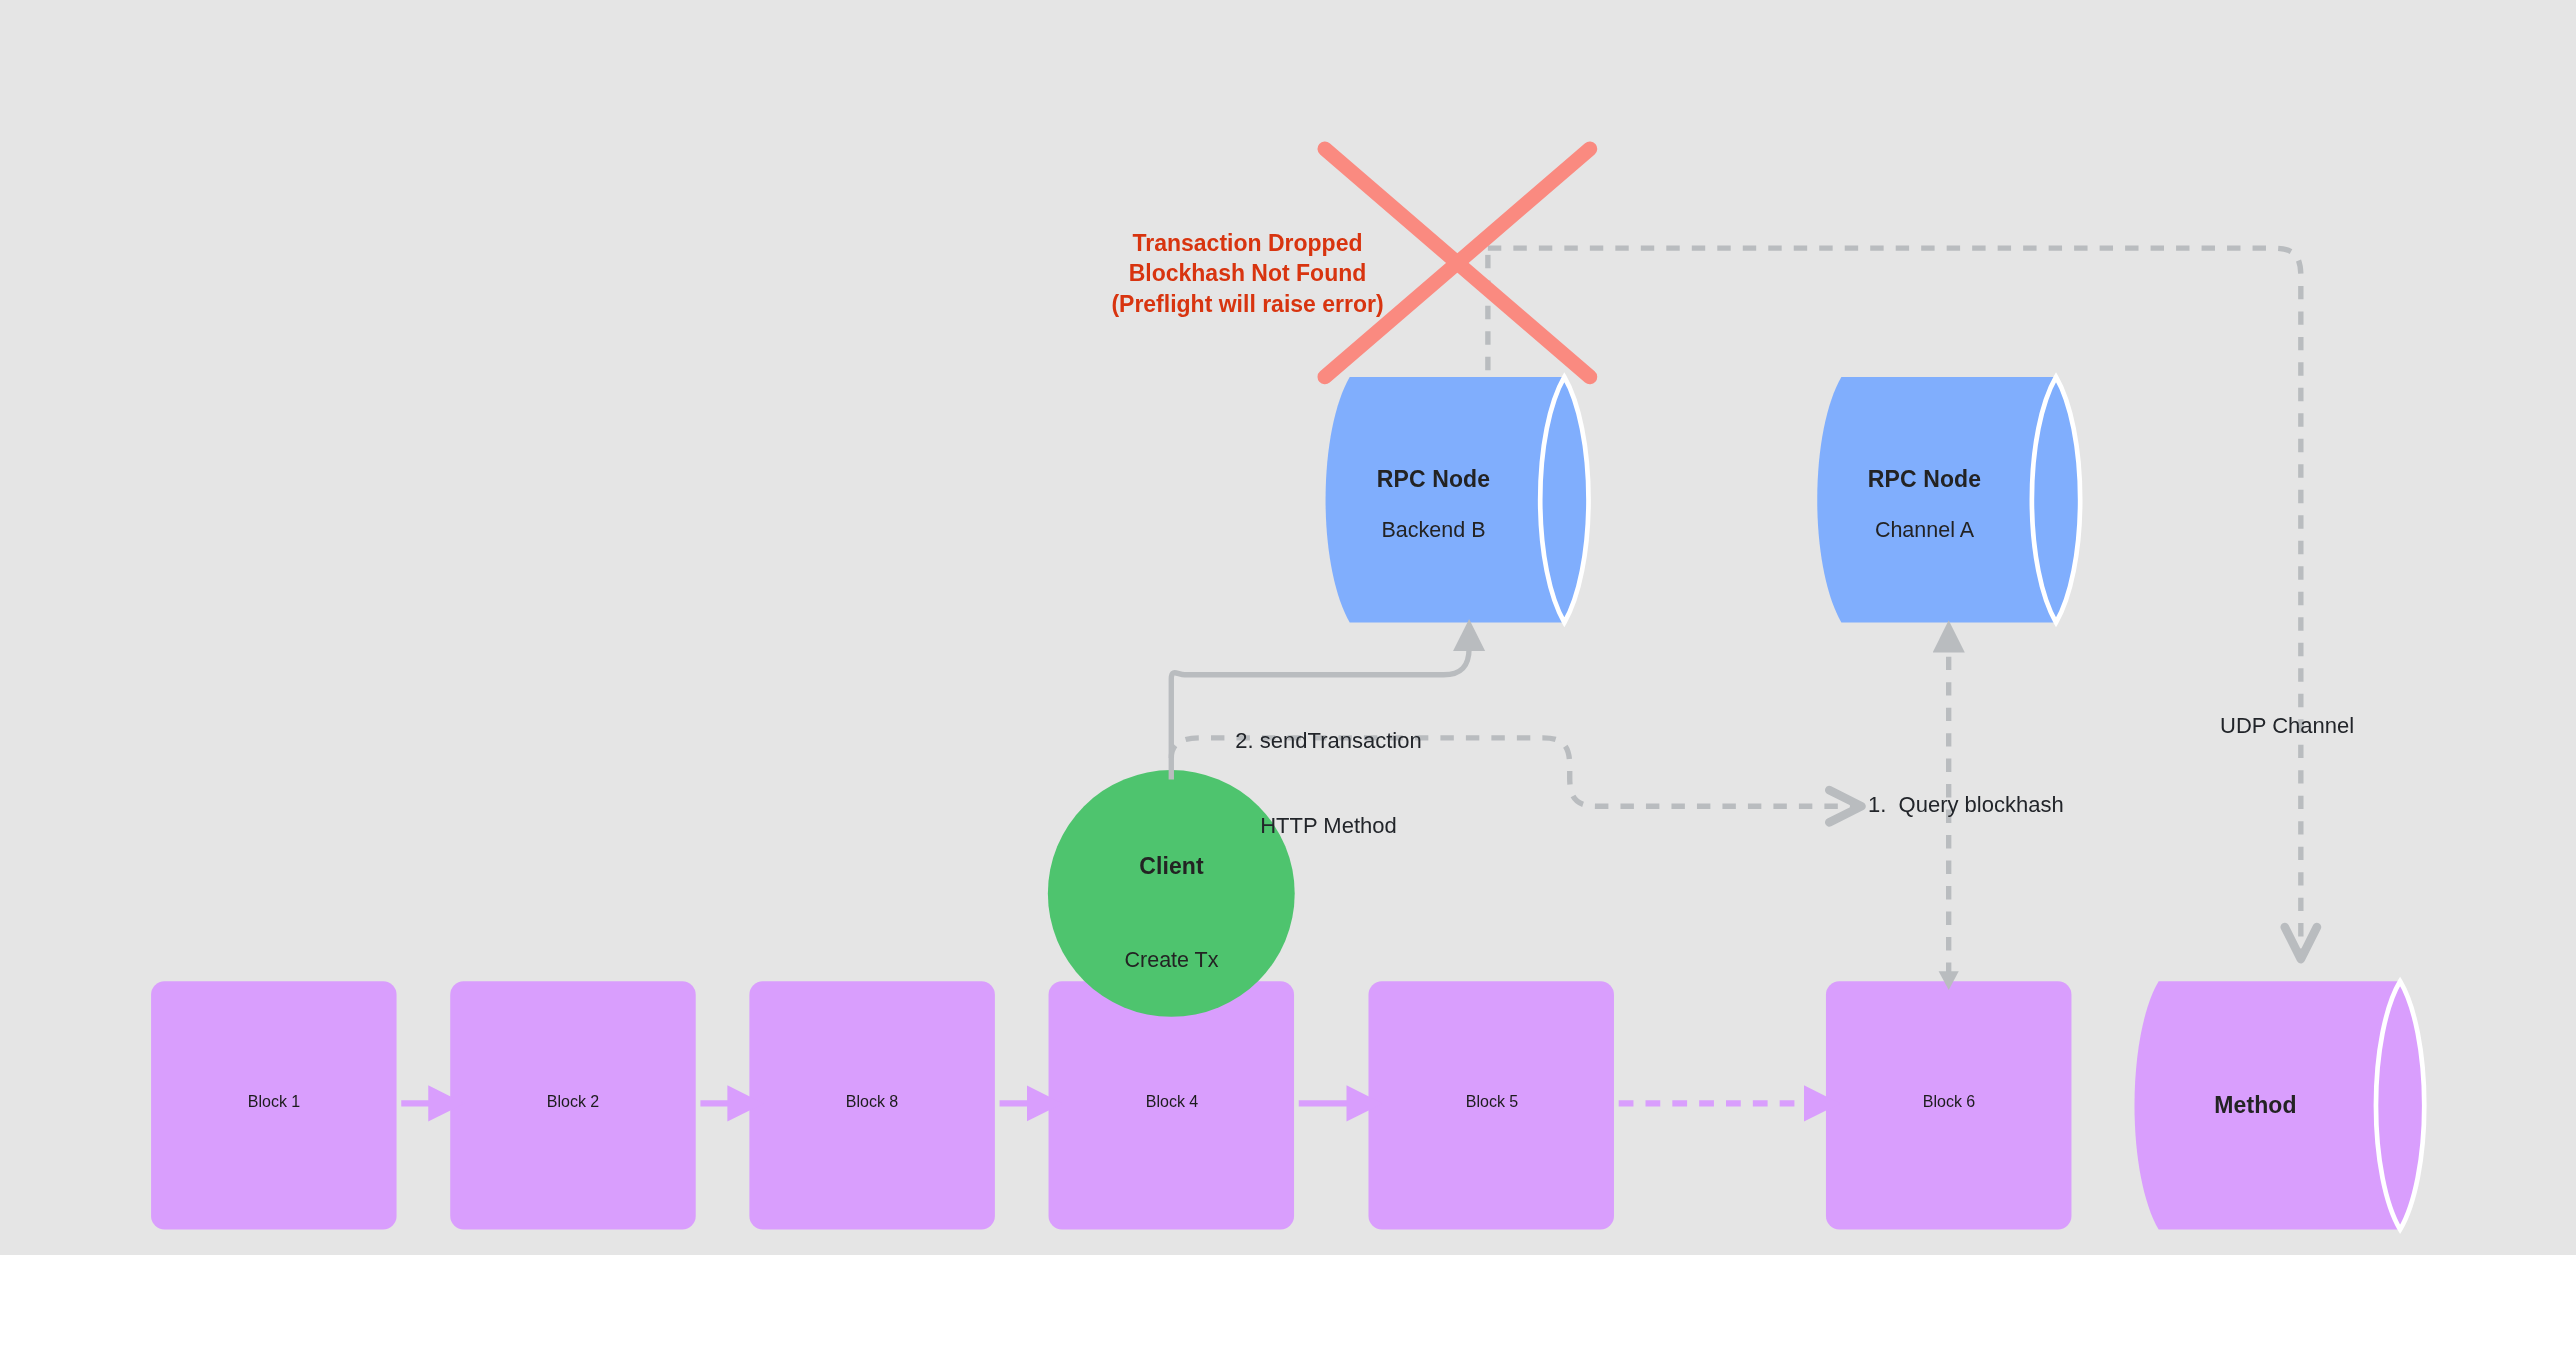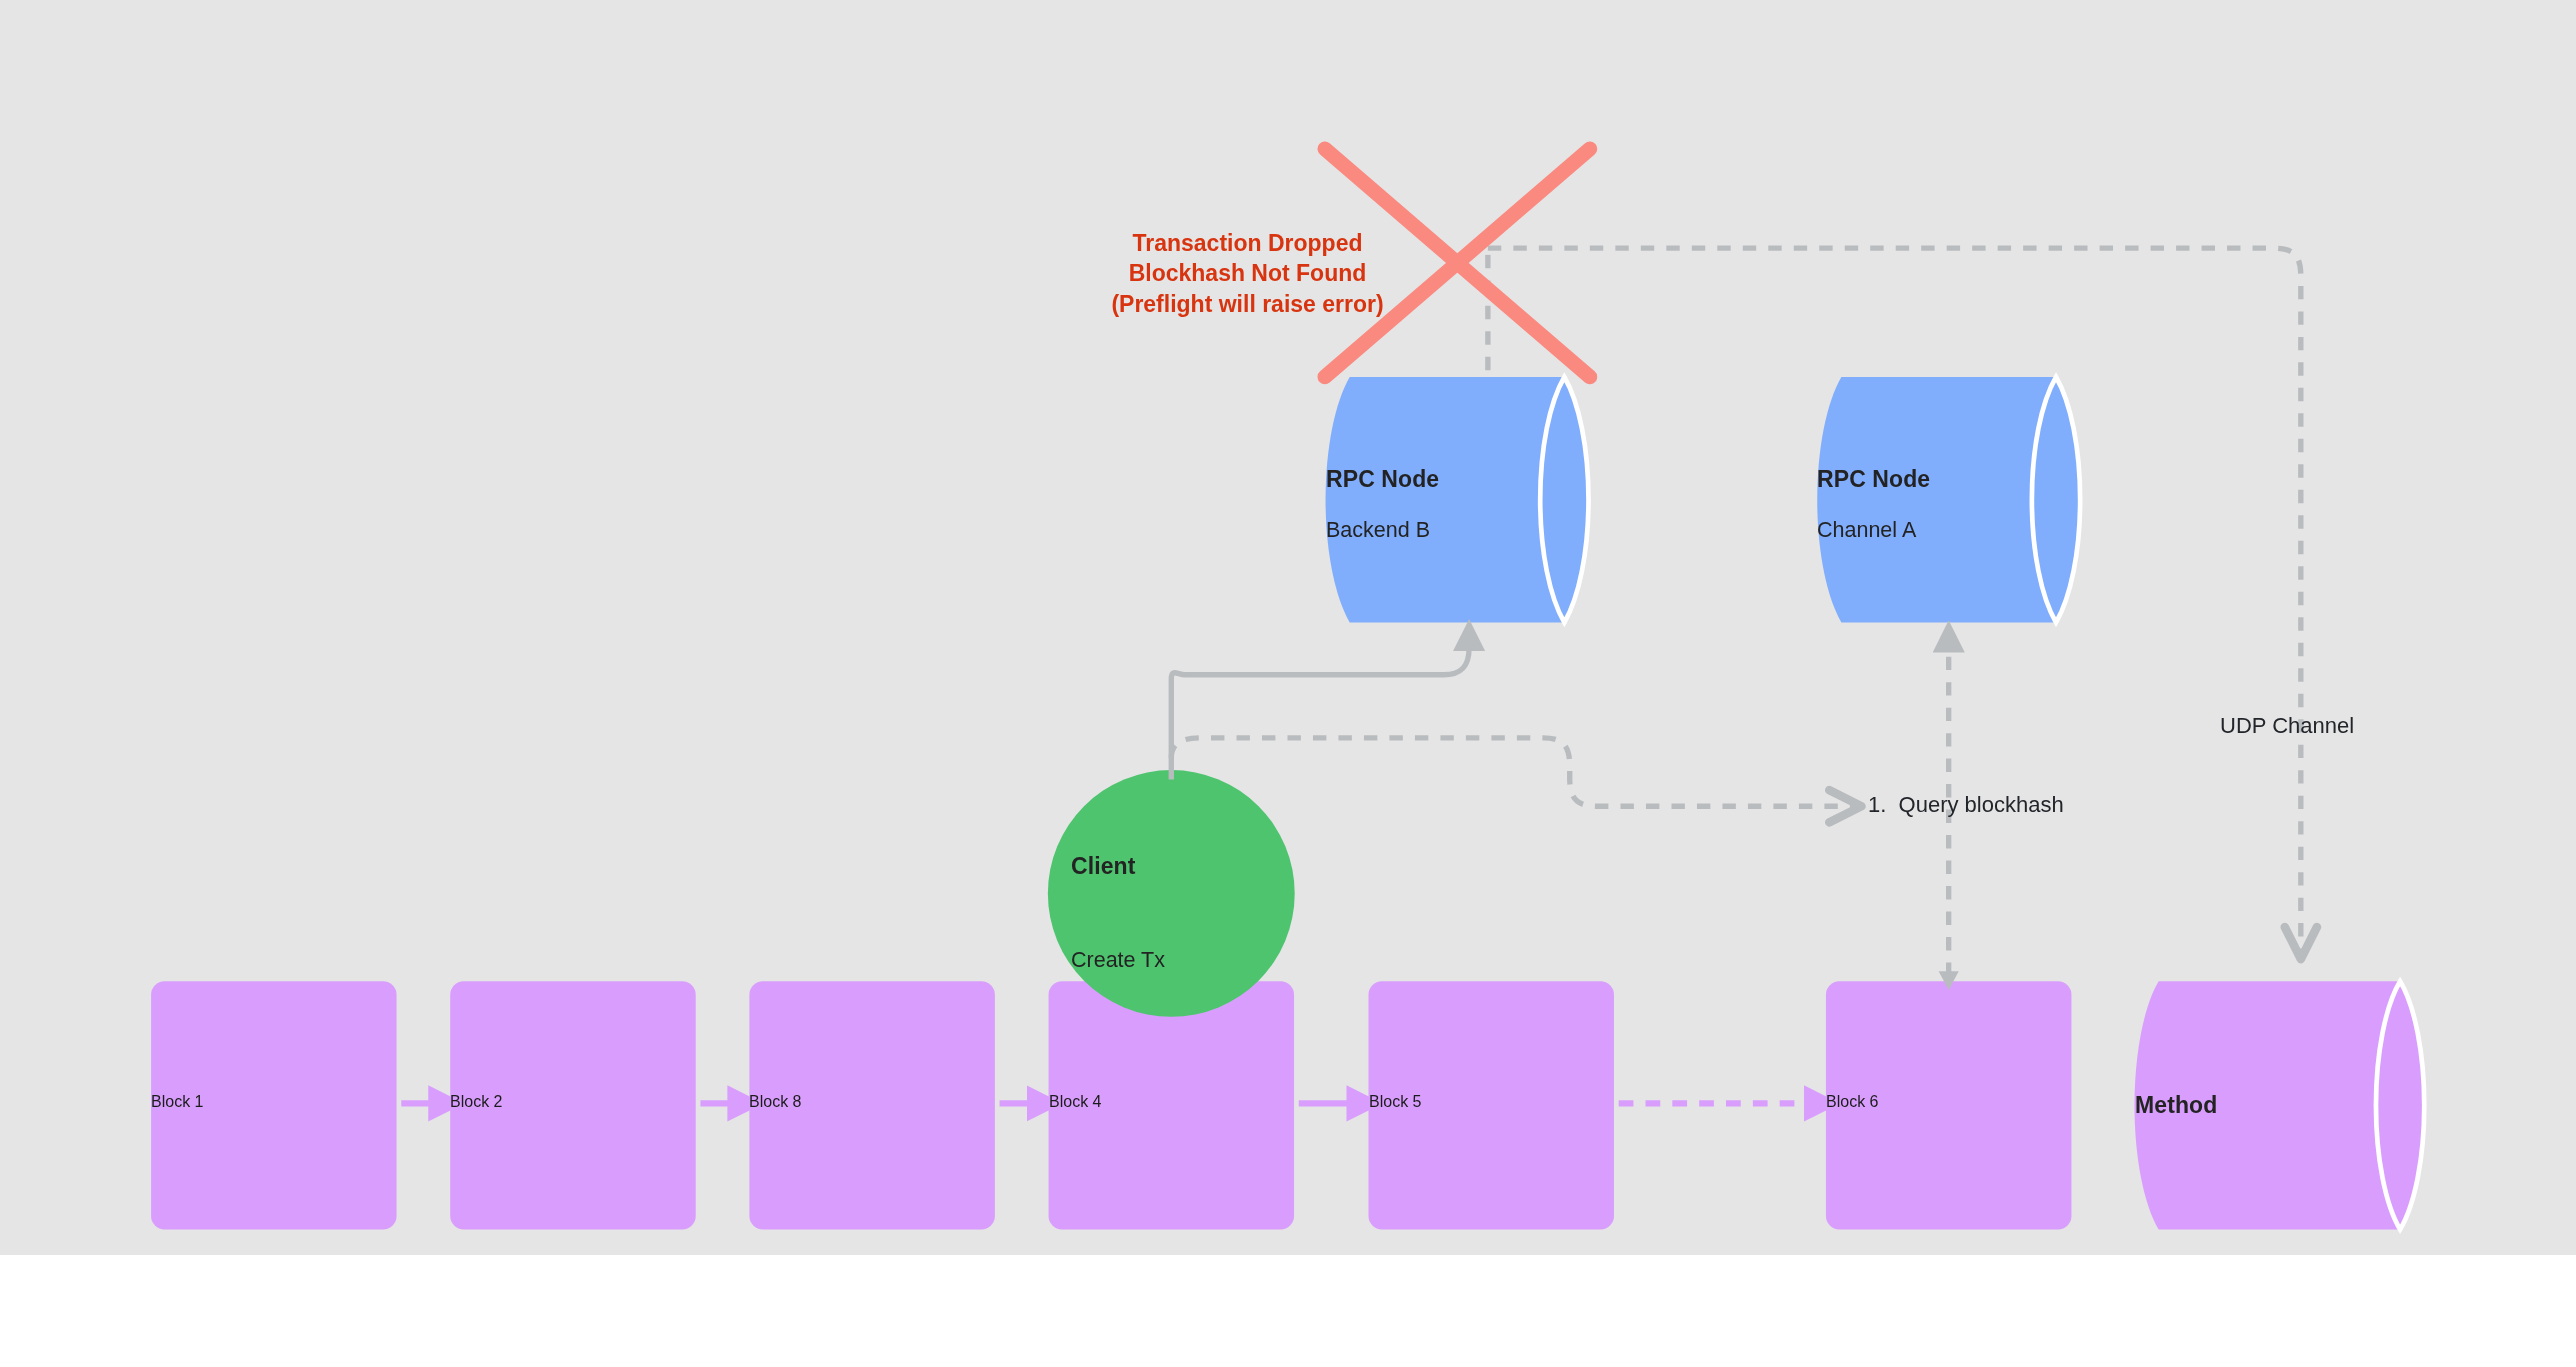--- a/index.html
+++ b/index.html
@@ -1,20 +1,20 @@
 <!DOCTYPE html>
 <html style="font-size:10.7px"><head>
 <meta charset="utf-8">
 <style>
   html,body{margin:0;padding:0;background:#ffffff;}
   body{font-family:"Liberation Sans",sans-serif;}
   #stage{position:relative;width:2576px;height:1255px;background:#e5e5e5;overflow:hidden;}
   #svgLayer{position:absolute;left:0;top:0;width:2576px;height:1367px;}
 
-  .node-label{position:absolute;color:#232323;pointer-events:none;}
+  .node-label{position:absolute;text-align:center;color:#232323;pointer-events:none;}
   .title{font-weight:bold;font-size:23px;letter-spacing:0.1px;}
   .sub{font-size:21.5px;}
   .blocklabel{font-size:16px;color:#1c1c1c;}
 
   .edge-label{position:absolute;color:#22252a;font-size:22px;text-align:center;white-space:pre;}
   .edge-label.left{text-align:left;}
 
   .err-label{position:absolute;color:#d8340f;font-weight:bold;font-size:23px;line-height:1.32;text-align:center;}
 </style>
 </head>
@@ -104,19 +104,23 @@
 
   <div class="node-label blocklabel" style="left:151px;top:1093px;width:246px;">Block 1</div>
   <div class="node-label blocklabel" style="left:450px;top:1093px;width:246px;">Block 2</div>
   <div class="node-label blocklabel" style="left:749px;top:1093px;width:246px;">Block 8</div>
   <div class="node-label blocklabel" style="left:1049px;top:1093px;width:246px;">Block 4</div>
   <div class="node-label blocklabel" style="left:1369px;top:1093px;width:246px;">Block 5</div>
   <div class="node-label blocklabel" style="left:1826px;top:1093px;width:246px;">Block 6</div>
 
   <div class="node-label title" style="left:2135px;top:1092px;width:241px;">Method</div>
 
+  <div class="edge-label" style="left:1201px;top:671px;width:255px;line-height:1.28;">
+    <div>2. sendTransaction</div>
+    <div>HTTP Method</div>
+  </div>
 
   <div class="edge-label left" style="left:1868px;top:792px;width:282px;">1.  Query blockhash</div>
 
   <div class="edge-label left" style="left:2220px;top:713px;width:201px;">UDP Channel</div>
 
 </div>
 
 
 </body></html>

